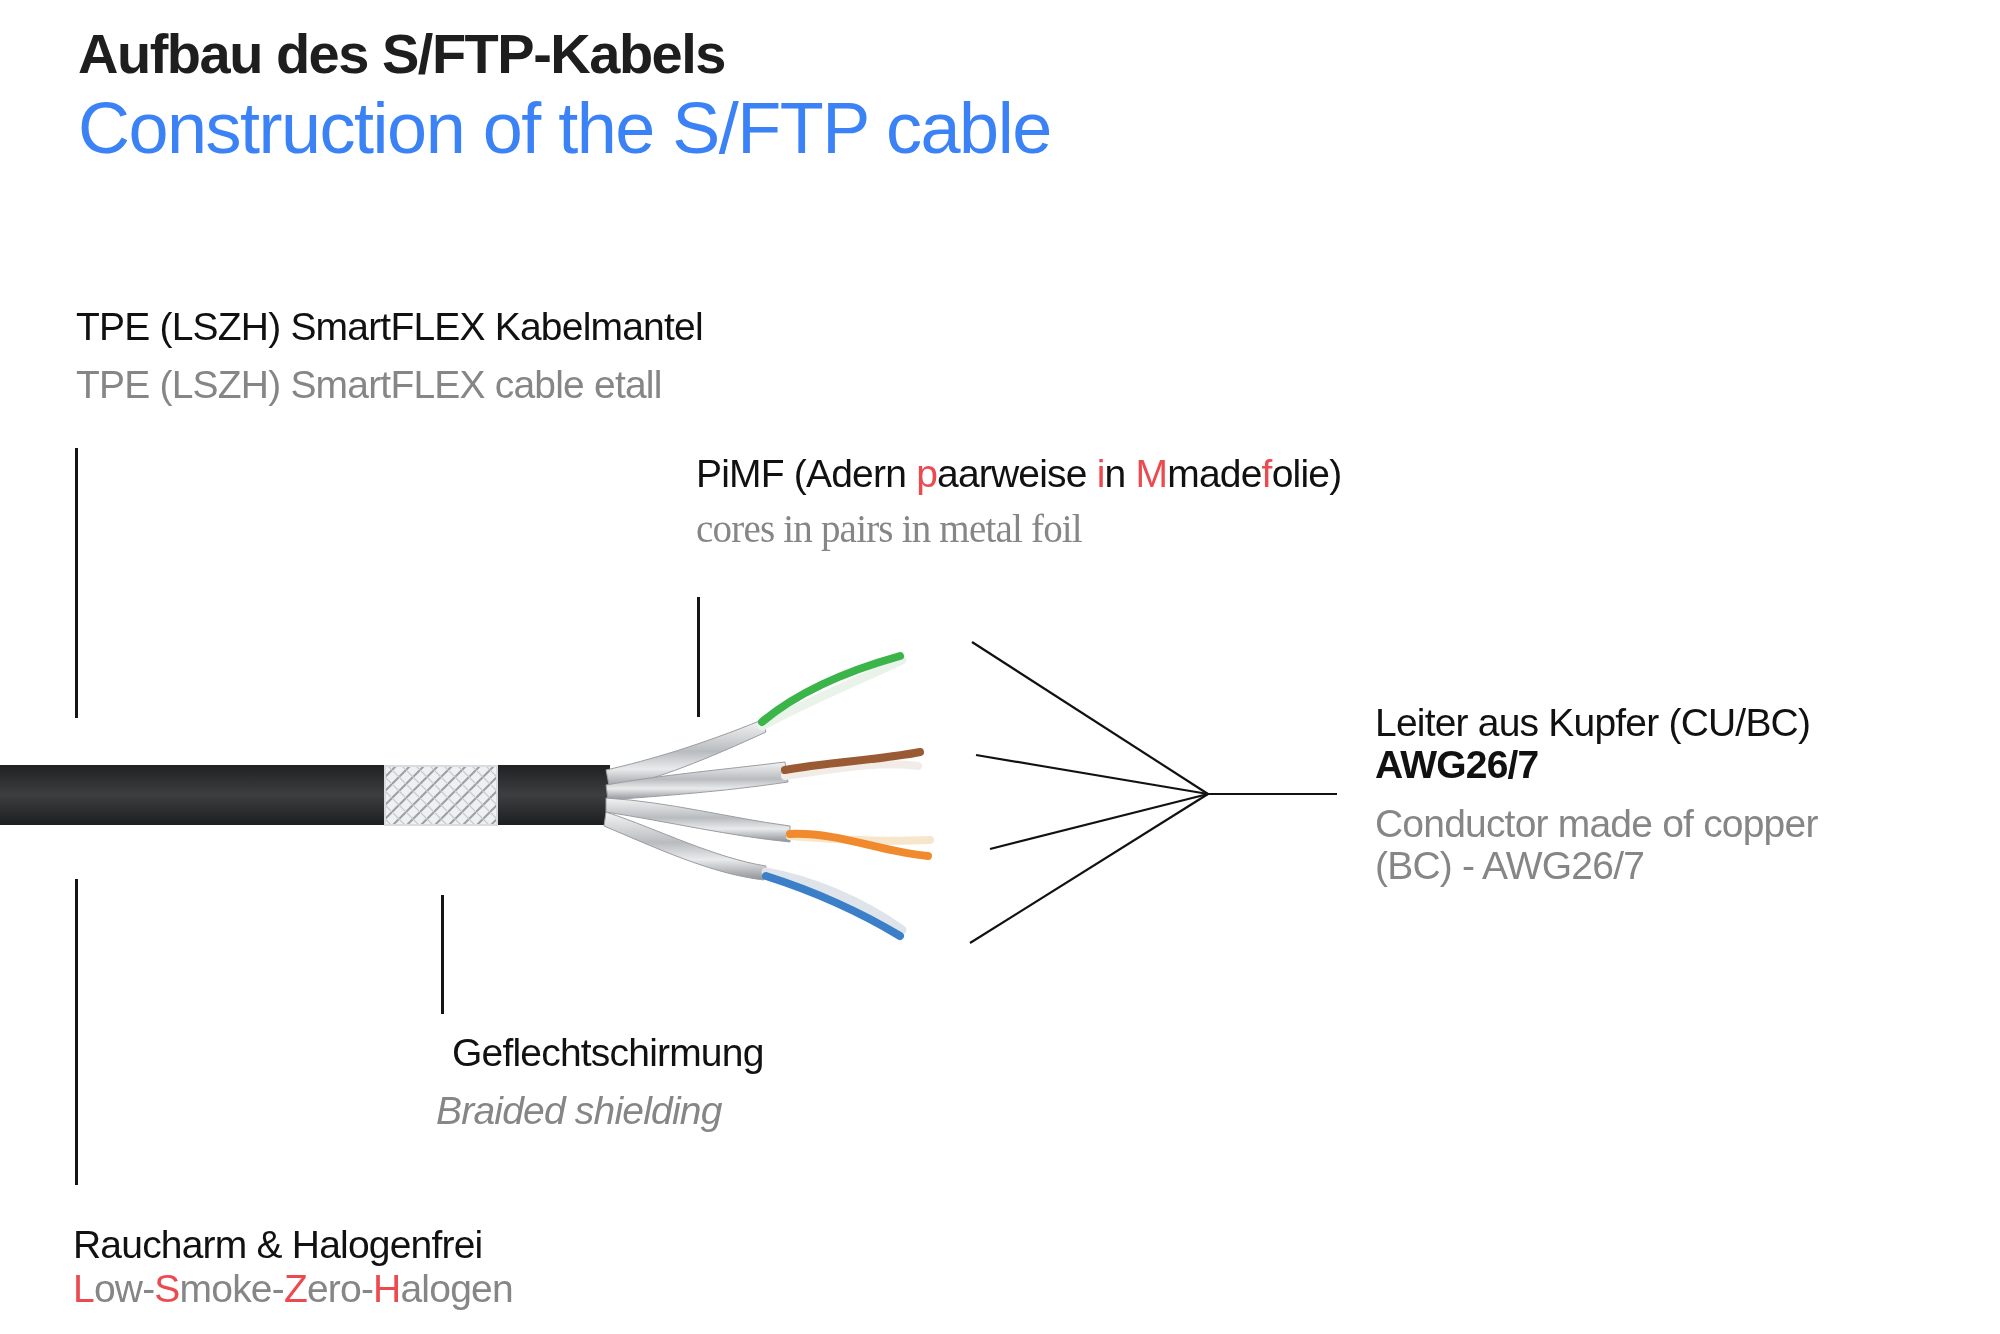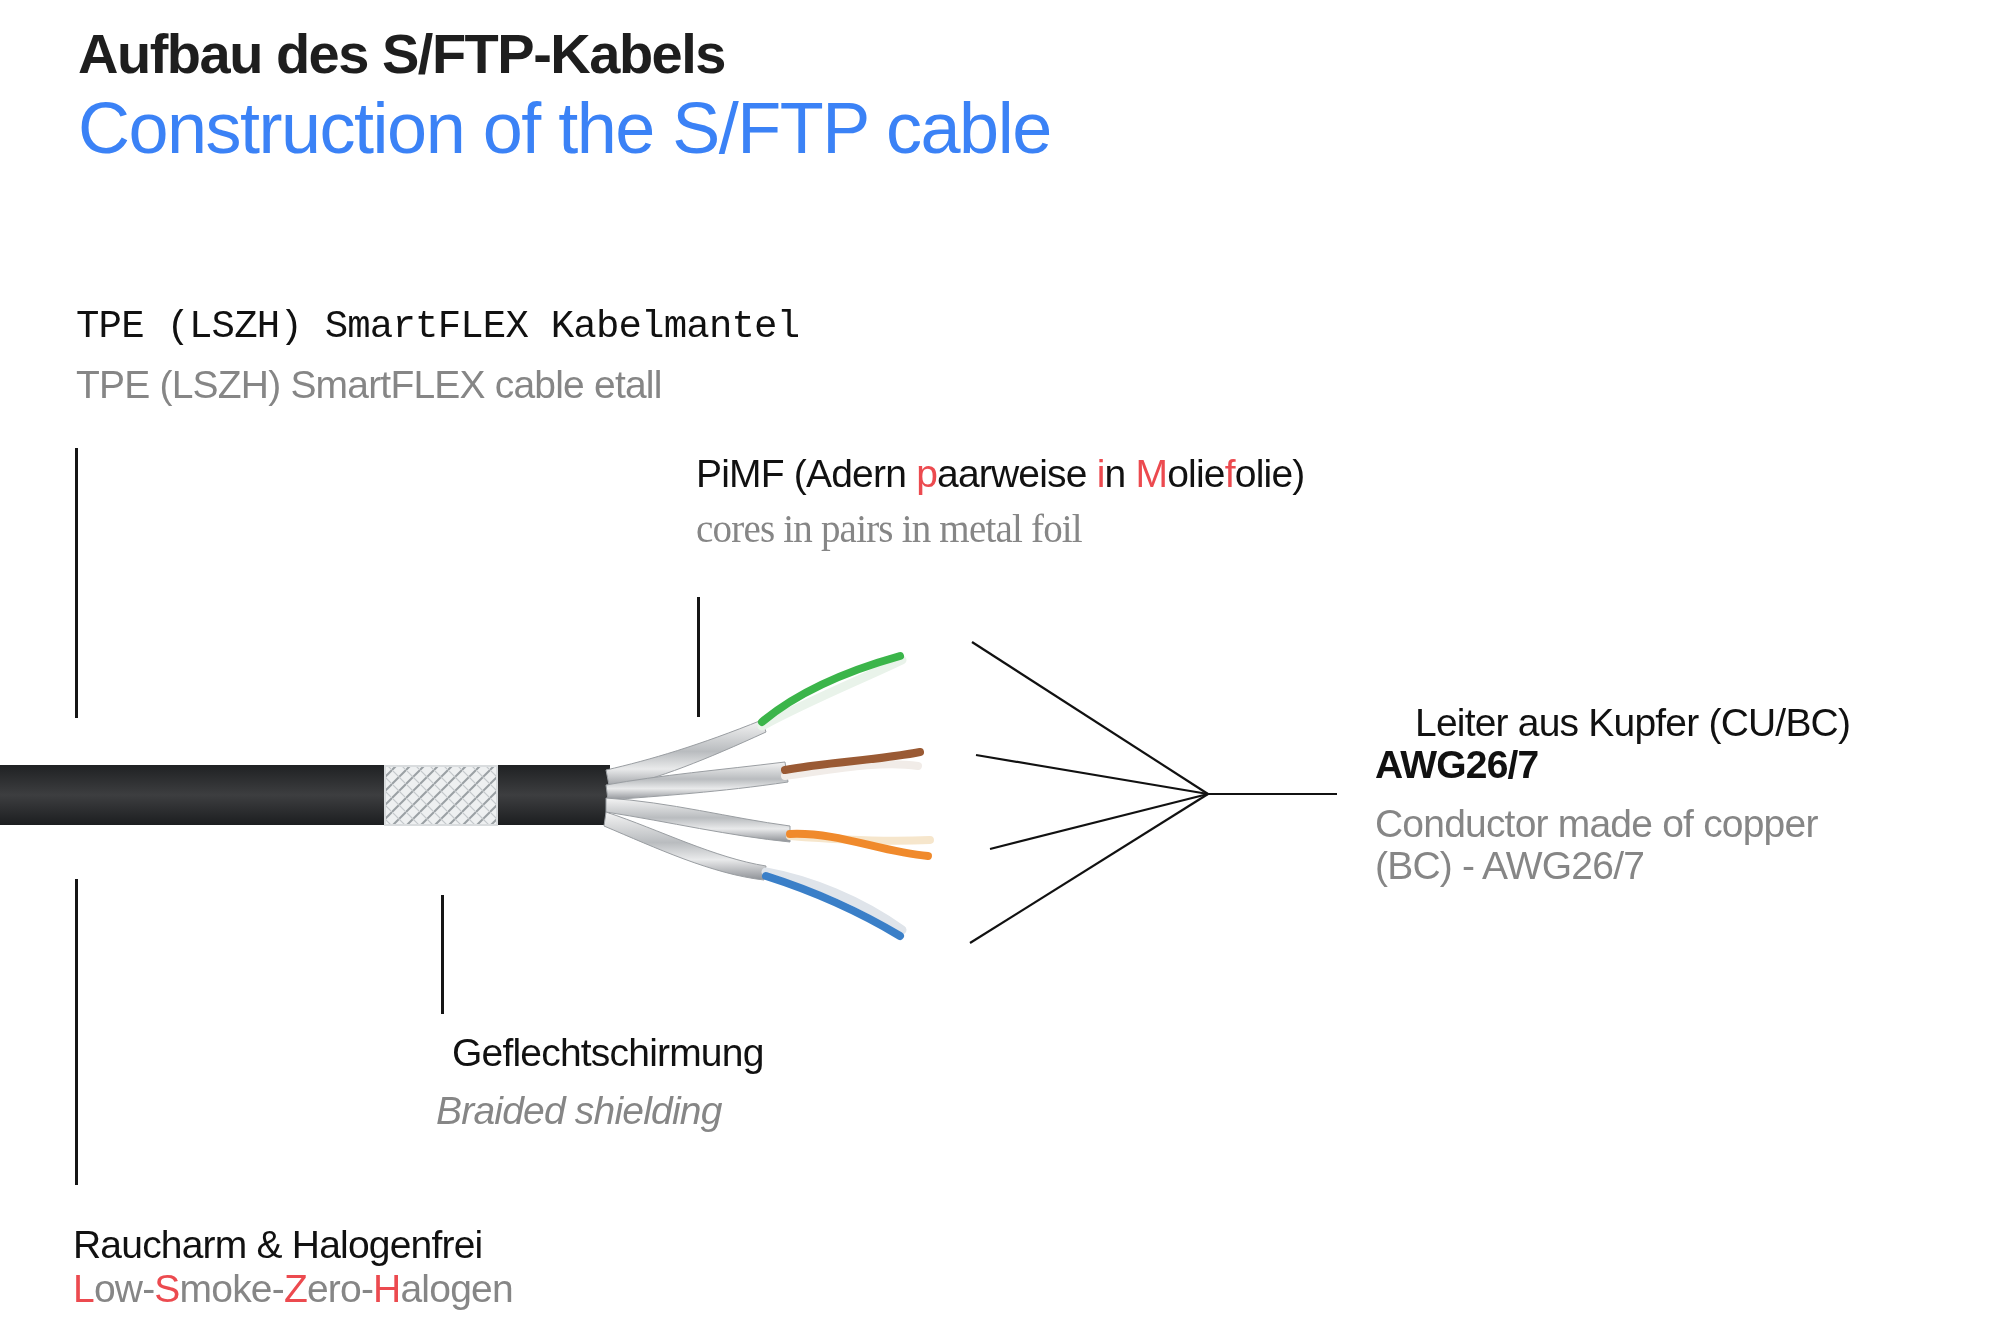--- a/index.html
+++ b/index.html
@@ -90,29 +90,29 @@
     <line x1="970" y1="943" x2="1208" y2="794"></line>
     <line x1="1208" y1="794" x2="1337" y2="794"></line>
   </g>
 </svg>
 
 <div class="vline" style="left:75px; top:448px; height:270px;"></div>
 <div class="vline" style="left:75px; top:879px; height:306px;"></div>
 <div class="vline" style="left:441px; top:895px; height:119px;"></div>
 <div class="vline" style="left:697px; top:597px; height:120px;"></div>
 
-<div class="abs lbl de" style="left:76px; top:304px;font-family:Liberation Mono, monospace;">TPE (LSZH) SmartFLEX Kabelmantel</div>
+<div class="abs lbl de" style="left:76px; top:304px;">TPE (LSZH) SmartFLEX Kabelmantel</div>
 <div class="abs lbl en" style="left:76px; top:362px;">TPE (LSZH) SmartFLEX cable etall</div>
 
 <div class="abs lbl de" style="left:696px; top:451px;">
-  <span>PiMF (Adern </span><span class="red">p</span><span>aarweise </span><span class="red">i</span><span>n </span><span class="red">M</span><span>olie</span><span class="red">f</span><span>olie)</span>
+  <span>PiMF (Adern </span><span class="red">p</span><span>aarweise </span><span class="red">i</span><span>n </span><span class="red">M</span><span>made</span><span class="red">f</span><span>olie)</span>
 </div>
 <div class="abs lbl en" style="left:696px; top:506px;font-family:Liberation Serif, serif;">cores in pairs in metal foil</div>
 
-<div class="abs lbl de" style="left:1375px; top:700px;margin-left:40px;">Leiter aus Kupfer (CU/BC)</div>
+<div class="abs lbl de" style="left:1375px; top:700px;">Leiter aus Kupfer (CU/BC)</div>
 <div class="abs lbl de" style="left:1375px; top:742px;font-weight:bold;">AWG26/7</div>
 <div class="abs lbl en" style="left:1375px; top:801px;">Conductor made of copper</div>
 <div class="abs lbl en" style="left:1375px; top:843px;">(BC) - AWG26/7</div>
 
 <div class="abs lbl de" style="left:452px; top:1030px;">Geflechtschirmung</div>
 <div class="abs lbl en" style="left:436px; top:1088px;font-style:italic;">Braided shielding</div>
 
 <div class="abs lbl de" style="left:73px; top:1222px;">Raucharm &amp; Halogenfrei</div>
 <div class="abs lbl en" style="left:73px; top:1266px;">
   <span class="red">L</span><span>ow-</span><span class="red">S</span><span>moke-</span><span class="red">Z</span><span>ero-</span><span class="red">H</span><span>alogen</span>

